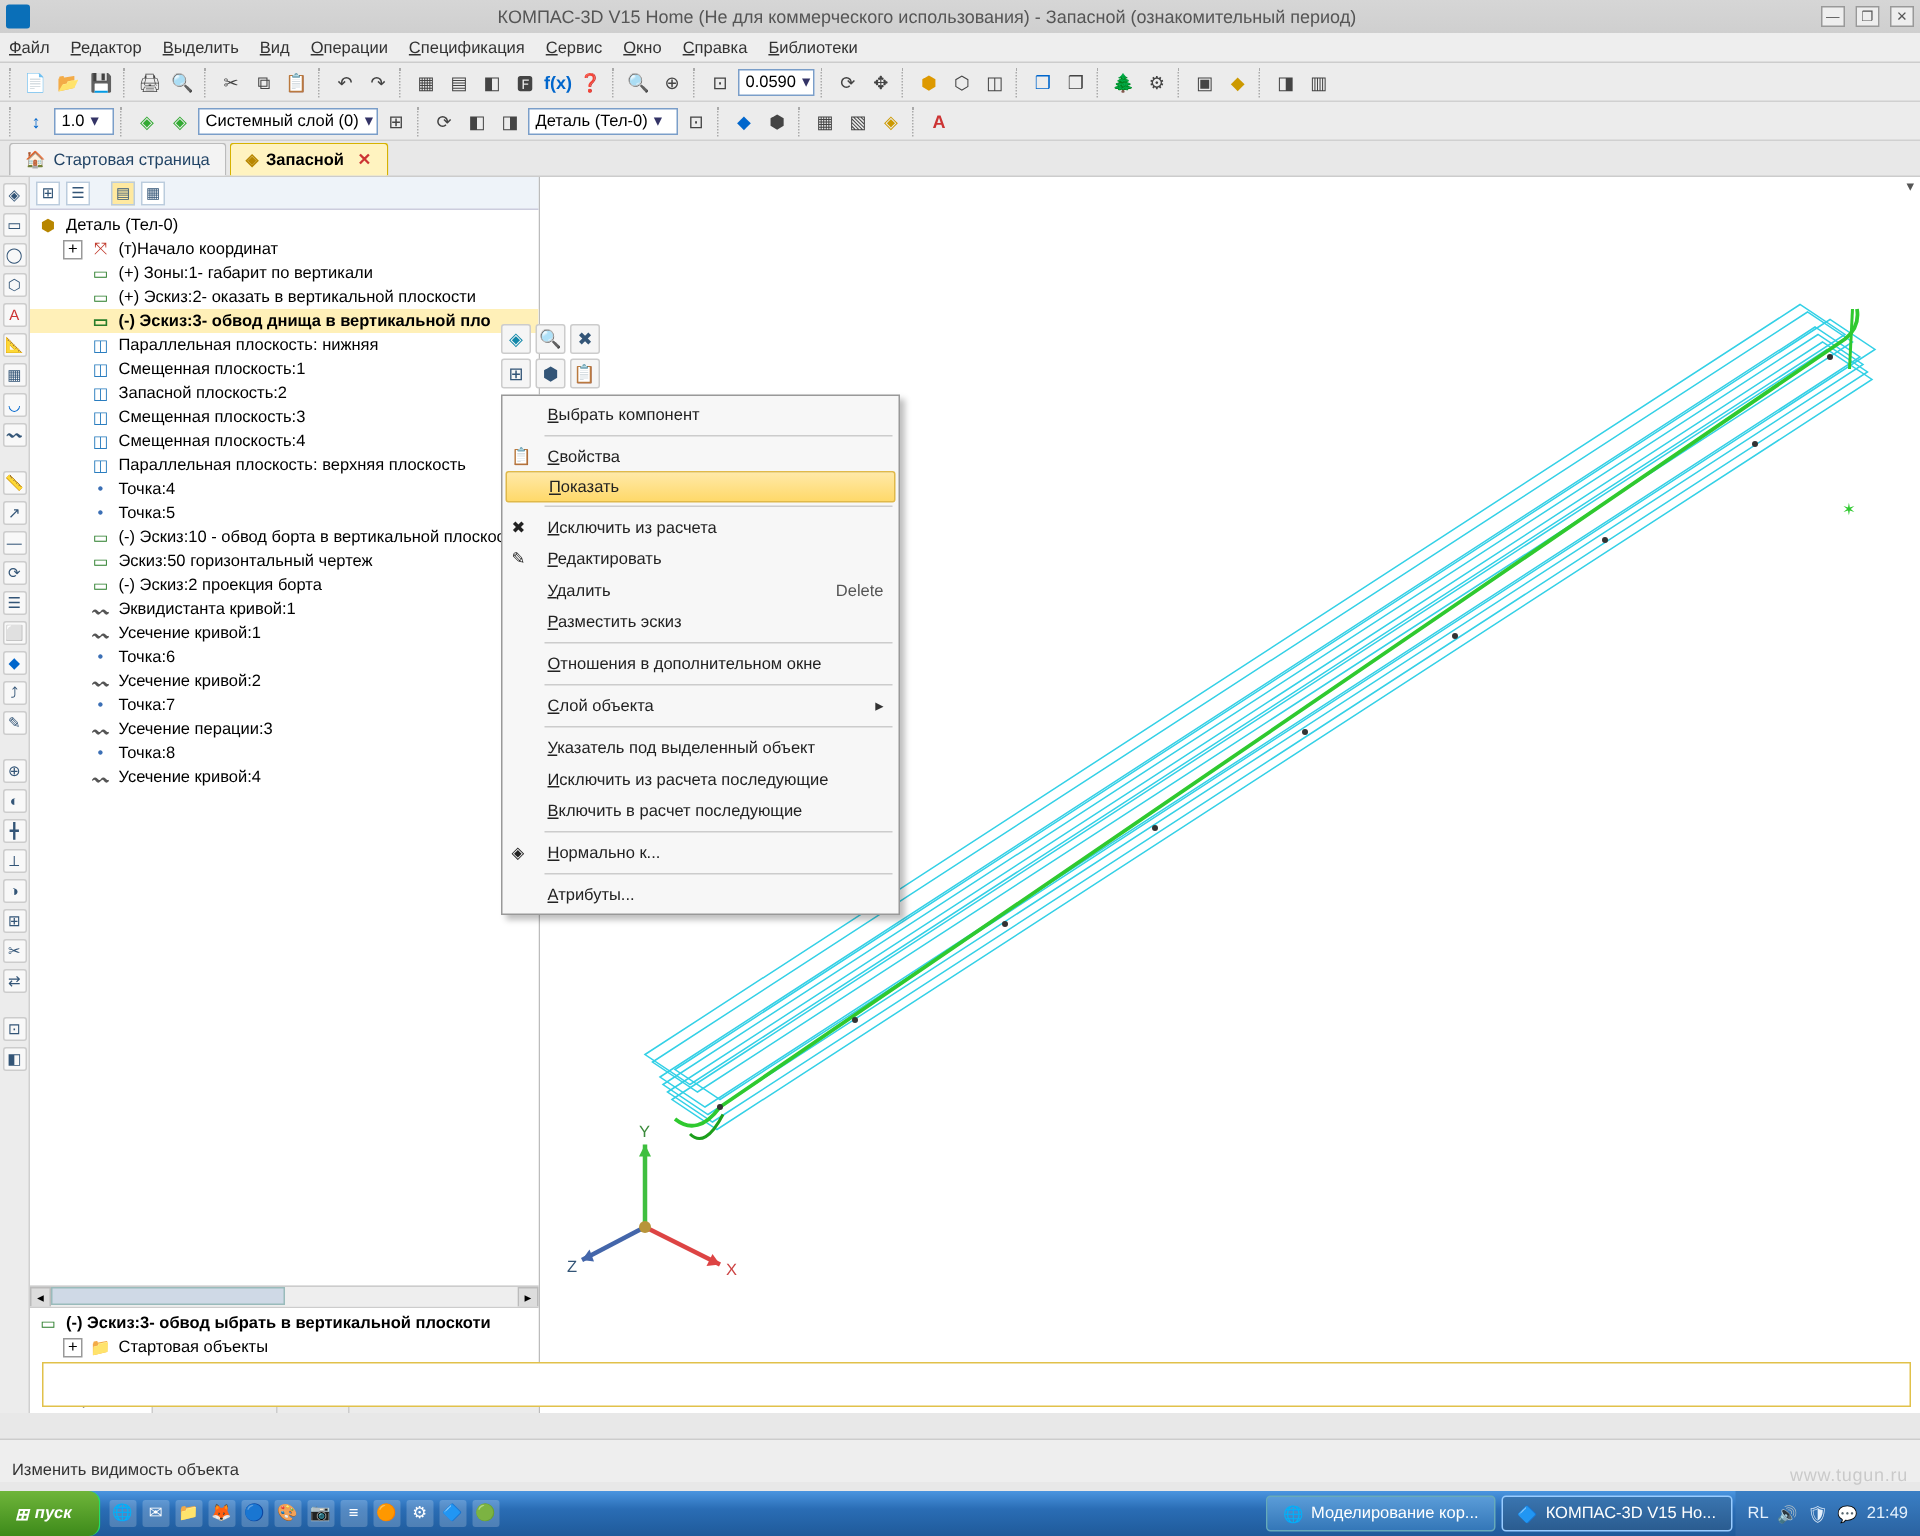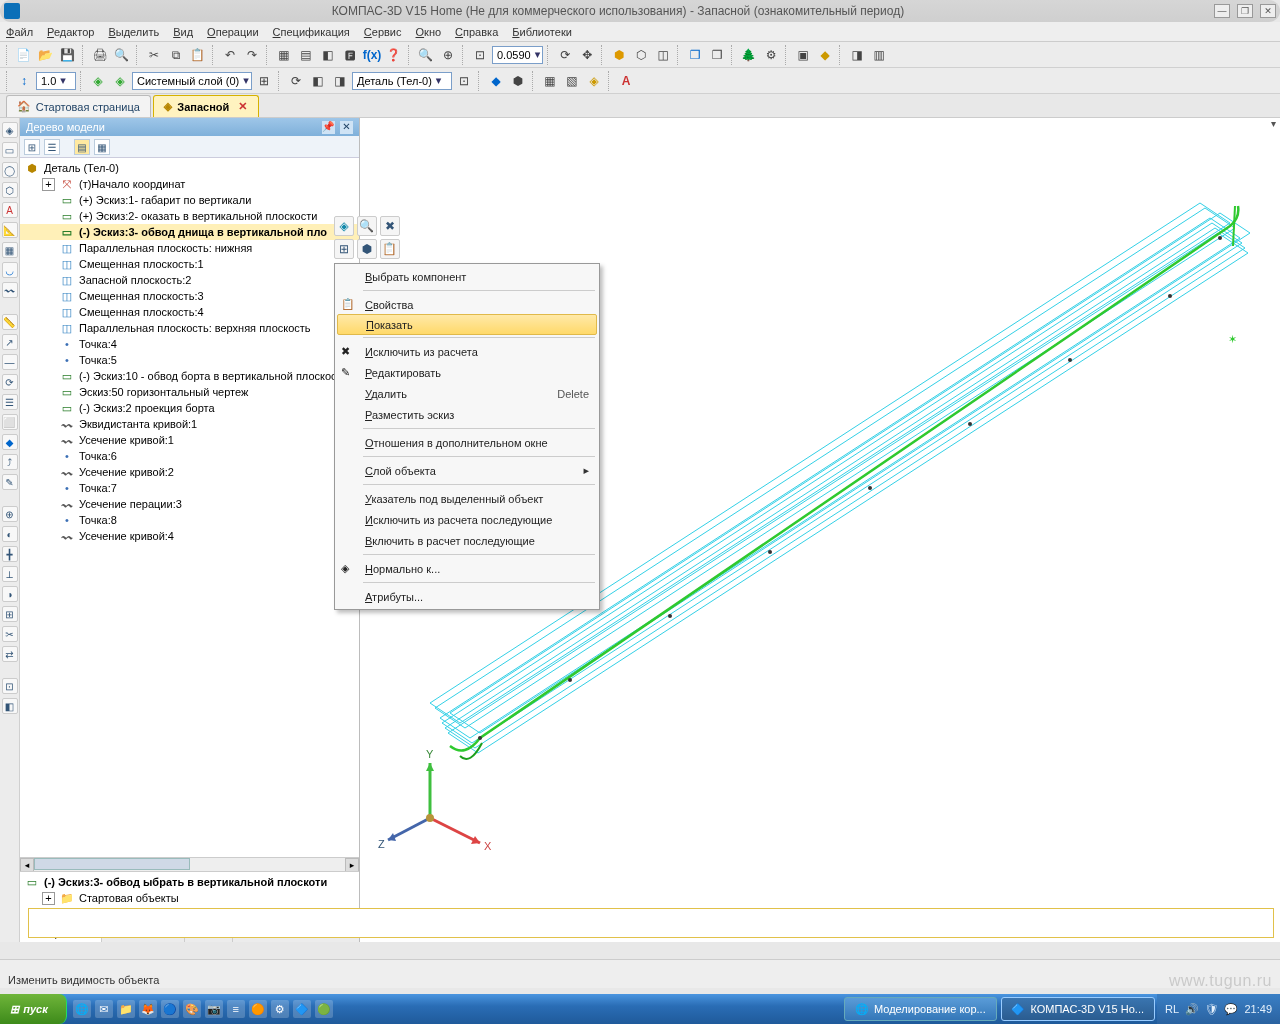--- a/index.html
+++ b/index.html
@@ -1,17 +1,17 @@
 <!DOCTYPE html>
 <html><head>
 <meta charset="utf-8">
 <style>
 * { box-sizing: border-box; margin: 0; padding: 0; font-family: Tahoma, Arial, sans-serif; font-size: 11px; }
 body { width: 1280px; height: 1024px; background: #e8e8e8; overflow: hidden; position: relative; }
-.title-bar { height: 22px; background: linear-gradient(#d6d6d6,#cfcfcf); display: flex; align-items: center; padding: 0 4px; color: #555; border-radius: 11px; }
+.title-bar { height: 22px; background: linear-gradient(#d6d6d6,#cfcfcf); display: flex; align-items: center; padding: 0 4px; color: #555; }
 .title-bar .logo { width: 16px; height: 16px; background: #0a6fb8; border-radius: 2px; margin-right: 6px; }
 .title-bar .title { flex: 1; text-align: center; font-size: 12px; }
 .title-bar .winbtns span { display:inline-block; width:16px; height:14px; margin-left:4px; border:1px solid #999; background:#eee; font-size:9px; text-align:center; line-height:13px; cursor:pointer; }
 .menu-bar { height: 20px; background: #eee; display:flex; align-items:center; padding:0 6px; gap:14px; color:#333; border-bottom:1px solid #ccc;}
 .menu-bar span { cursor:default; }
 .menu-bar span u { text-decoration: underline; }
 .toolbar-row { height: 26px; background:#ececec; border-bottom:1px solid #d0d0d0; display:flex; align-items:center; padding:0 4px; gap:2px; }
 .toolbar-row .sep { width:4px; height:20px; border-left:1px dotted #aaa; margin:0 2px; }
 .tb-btn { width:20px; height:20px; border:1px solid transparent; display:inline-flex; align-items:center; justify-content:center; font-size:12px; color:#444; cursor:pointer; border-radius:2px; }
 .tb-dropdown { height:18px; border:1px solid #7a9ec9; font-size:11px; padding:0 2px 0 4px; background:#fff; display:inline-flex; align-items:center; min-width:40px; }
@@ -59,21 +59,21 @@
 .mini-toolbar { position:absolute; left:334px; top:216px; z-index:99; }
 .mini-toolbar .row { display:flex; gap:3px; margin-bottom:3px; }
 .mini-toolbar .row span { width:20px; height:20px; border:1px solid #ccc; background:#f5f5f5; text-align:center; line-height:18px; font-size:12px; border-radius:2px; color:#357; cursor:pointer; }
 .taskbar { position:absolute; left:0; right:0; bottom:0; height:30px; background:linear-gradient(#4a95e0,#2a6db5 40%,#1f5a9a); display:flex; align-items:center; color:#fff; }
 .start-btn { height:30px; background:linear-gradient(#6fb53a,#3d8a1a); padding:0 18px 0 10px; display:flex; align-items:center; font-style:italic; font-weight:bold; font-size:14px; border-right:1px solid #2d6; border-radius:0 8px 8px 0; }
 .tray { margin-left:auto; height:30px; background:linear-gradient(#3a7fc5,#2a62a0); display:flex; align-items:center; padding:0 8px; gap:6px; color:#e4f0fc; font-size:11px; }
 .quick { display:flex; gap:4px; padding:0 6px; }
 .quick span { width:18px; height:18px; background:rgba(255,255,255,0.2); border-radius:2px; text-align:center; line-height:18px; font-size:11px; }
 .task-btn { height:24px; background:linear-gradient(#5a9cd8,#3477b8); border:1px solid #6ab; border-radius:3px; padding:0 10px; margin:0 2px; display:flex; align-items:center; gap:5px; max-width:160px; overflow:hidden; white-space:nowrap; cursor:pointer; }
 .task-btn.active { background:linear-gradient(#3a75b0,#2a5c90); border-color:#9cf; }
-.watermark { position:absolute; right:8px; bottom:34px; color:#bbb; font-size:16px; opacity:0.7; letter-spacing:0.5px; pointer-events:none;text-align:center; }
+.watermark { position:absolute; right:8px; bottom:34px; color:#bbb; font-size:12px; opacity:0.7; letter-spacing:0.5px; pointer-events:none;text-align:center; }
 .right-dd { position:absolute; top:118px; right:4px; font-size:10px; color:#555; }
 .input-strip { position:absolute; left:28px; right:6px; bottom:86px; height:30px; background:#fff; border:1px solid #e1c14a; }
 .input-label-bar { position:absolute; left:0; right:0; bottom:36px; height:20px; background:#eee; border-top:1px solid #ccc; padding:14px 8px; color:#333; }
 </style>
 </head>
 <body>
 
 <div class="title-bar">
   <div class="logo"></div>
   <div class="title">КОМПАС-3D V15 Home (Не для коммерческого использования) - Запасной (ознакомительный период)</div>
@@ -214,48 +214,41 @@
     <div class="rb">◑</div>
     <div class="rb">⊞</div>
     <div class="rb">✂</div>
     <div class="rb">⇄</div>
     <div style="height:8px"></div>
     <div class="rb">⊡</div>
     <div class="rb">◧</div>
   </div>
 
   <div class="tree-panel">
-    <div class="tree-header">
-      <span>Дерево модели</span>
-      <span class="hbtns">
-        <span>📌</span>
-        <span>✕</span>
-      </span>
-    </div>
     <div class="tree-toolbar">
       <span>⊞</span>
       <span>☰</span>
       <span style="width:6px;border:none;background:none"></span>
       <span style="background:#ffe9a0">▤</span>
       <span>▦</span>
     </div>
     <div class="tree-body" id="treeBody">
         <div class="tree-item level0">
           <span class="icon ic-root">⬢</span>
           <span class="text">Деталь (Тел-0)</span>
         </div>
         <div class="tree-item level1">
           <span class="exp">+</span>
           <span class="icon ic-axis">⤧</span>
           <span class="text">(т)Начало координат</span>
         </div>
         <div class="tree-item level1">
           <span class="spacer"></span>
           <span class="icon ic-sketch">▭</span>
-          <span class="text">(+) Эскиз:1- габарит по вертикали</span>
+          <span class="text">(+) Зоны:1- габарит по вертикали</span>
         </div>
         <div class="tree-item level1">
           <span class="spacer"></span>
           <span class="icon ic-sketch">▭</span>
           <span class="text">(+) Эскиз:2- оказать в вертикальной плоскости</span>
         </div>
         <div class="tree-item level1 selected">
           <span class="spacer"></span>
           <span class="icon ic-sketch">▭</span>
           <span class="text">(-) Эскиз:3- обвод днища в вертикальной пло</span>

